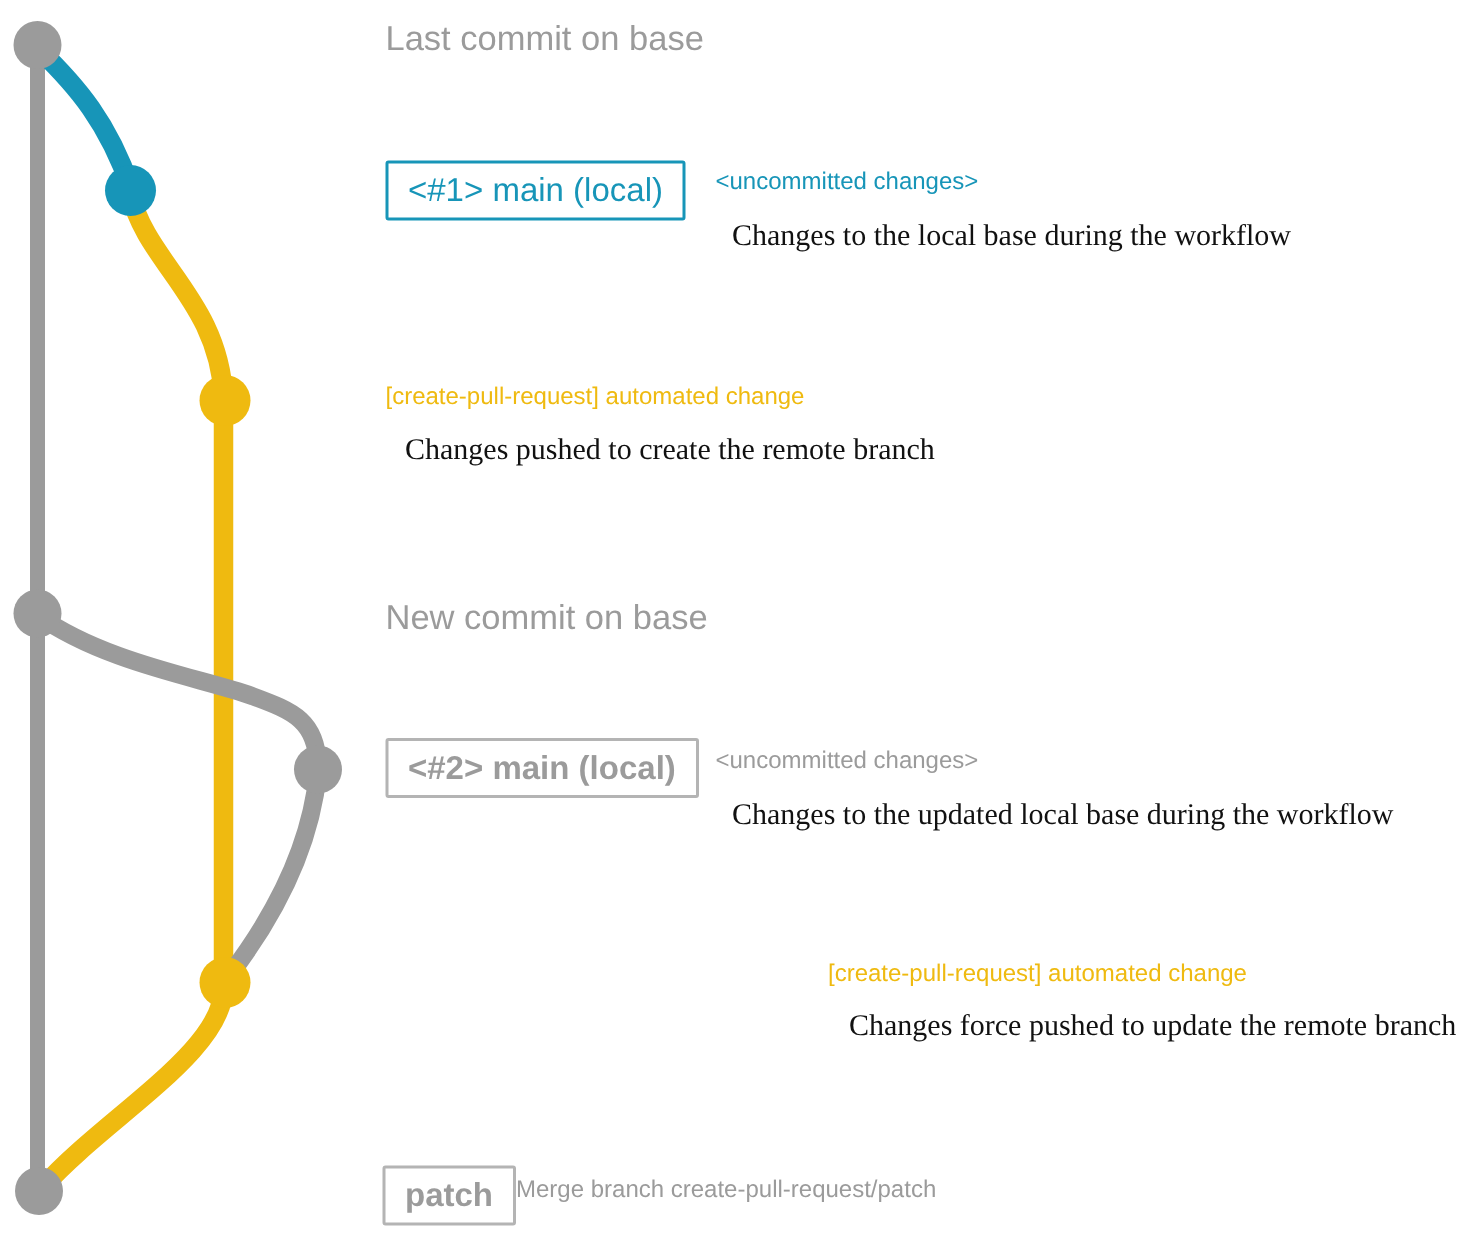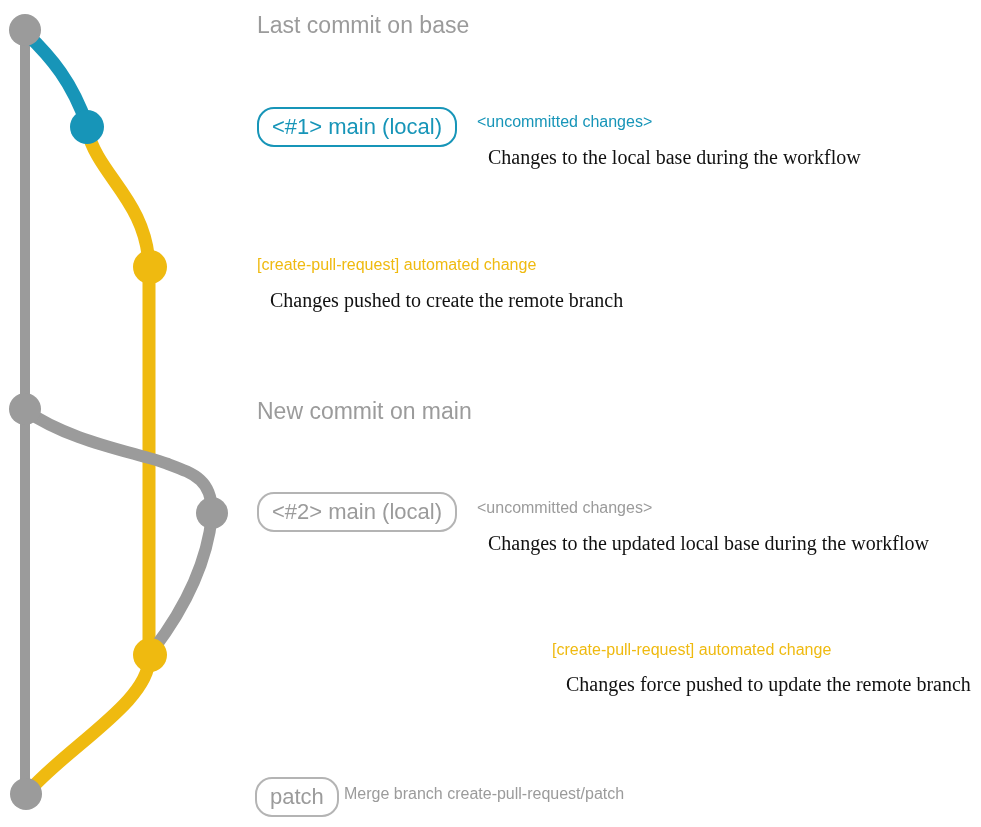--- a/index.html
+++ b/index.html
@@ -34,27 +34,27 @@
     font-family:"Liberation Serif", serif;
     font-size:20px;color:var(--ink);
     line-height:1.2;white-space:nowrap;
   }
   .tag{
     position:absolute;
     display:inline-block;
     font-size:22px;line-height:1.2;
     padding:5px 13px;
     border:2px solid;
-    border-radius:17px;
+    border-radius:2px;
     white-space:nowrap;
     background:#fff;
   }
   .tag.teal{color:var(--teal);border-color:var(--teal);}
   .tag.yellow{color:var(--yellow);border-color:var(--yellow);}
-  .tag.gray{color:var(--gray);border-color:var(--gray-border);}
+  .tag.gray{color:var(--gray);border-color:var(--gray-border);font-weight:bold;}
 </style>
 </head>
 <body>
 
 <div class="stage">
 
   <svg class="graph" width="250" height="827" viewBox="0 0 250 827" aria-hidden="true">
 
     <path d="M25 30 V794" stroke="#9B9B9B" stroke-width="10" fill="none"></path>
 
@@ -81,21 +81,21 @@
 
   <div class="heading" style="left:257px;top:12px">Last commit on base</div>
 
   <div class="tag teal" style="left:257px;top:107px">&lt;#1&gt; main (local)</div>
   <div class="msg teal" style="left:477px;top:112px">&lt;uncommitted changes&gt;</div>
   <div class="desc" style="left:488px;top:145px">Changes to the local base during the workflow</div>
 
   <div class="msg yellow" style="left:257px;top:255px">[create-pull-request] automated change</div>
   <div class="desc" style="left:270px;top:288px">Changes pushed to create the remote branch</div>
 
-  <div class="heading" style="left:257px;top:398px">New commit on main</div>
+  <div class="heading" style="left:257px;top:398px">New commit on base</div>
 
   <div class="tag gray" style="left:257px;top:492px">&lt;#2&gt; main (local)</div>
   <div class="msg gray" style="left:477px;top:498px">&lt;uncommitted changes&gt;</div>
   <div class="desc" style="left:488px;top:531px">Changes to the updated local base during the workflow</div>
 
   <div class="msg yellow" style="left:552px;top:640px">[create-pull-request] automated change</div>
   <div class="desc" style="left:566px;top:672px">Changes force pushed to update the remote branch</div>
 
   <div class="tag gray" style="left:255px;top:777px">patch</div>
   <div class="msg gray" style="left:344px;top:784px">Merge branch create-pull-request/patch</div>

